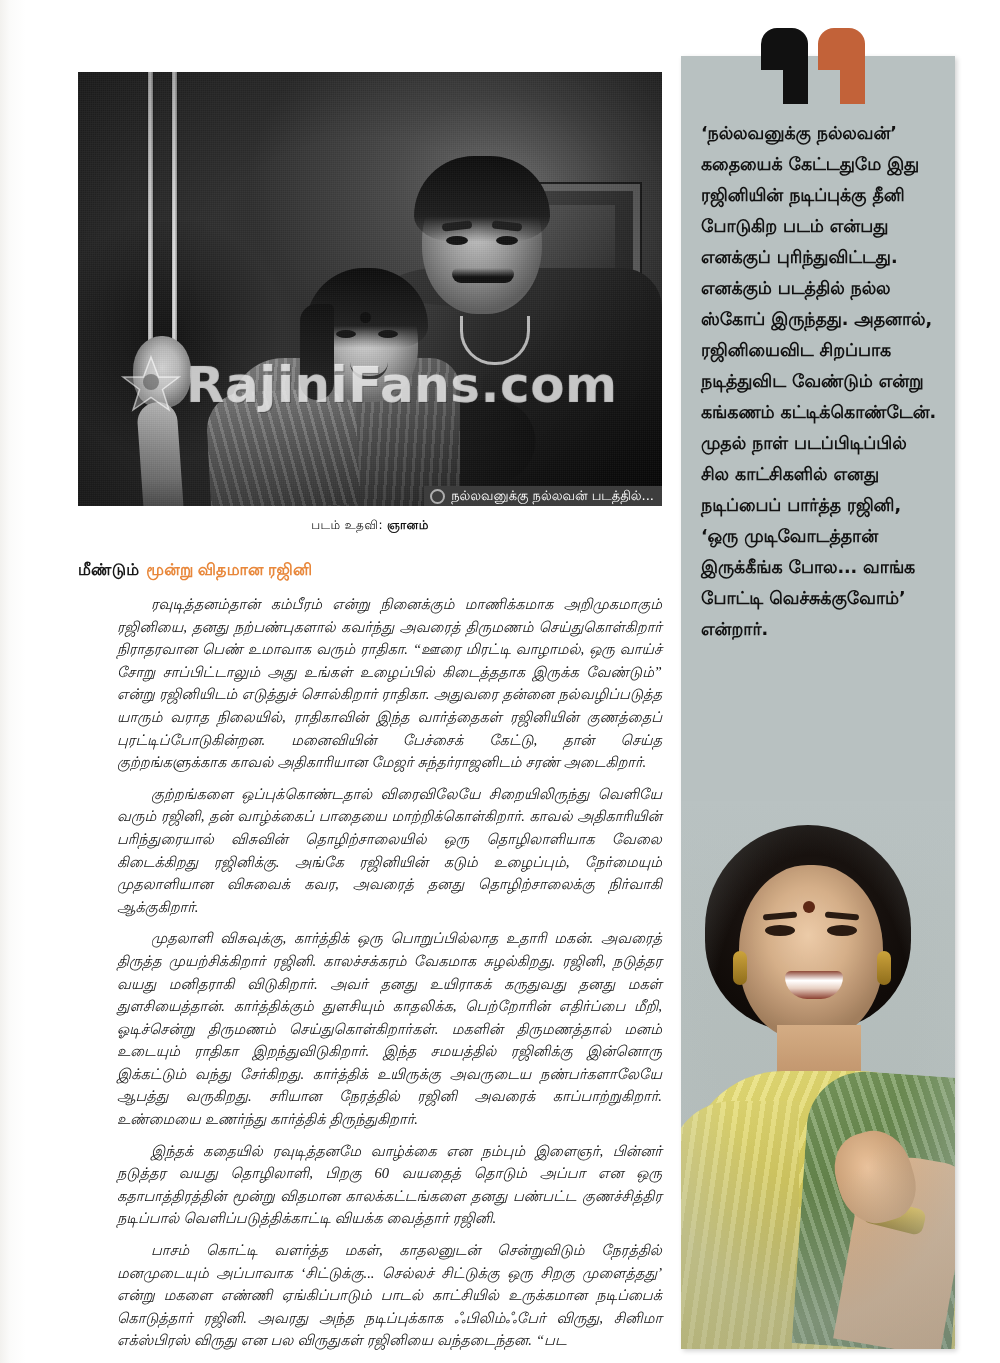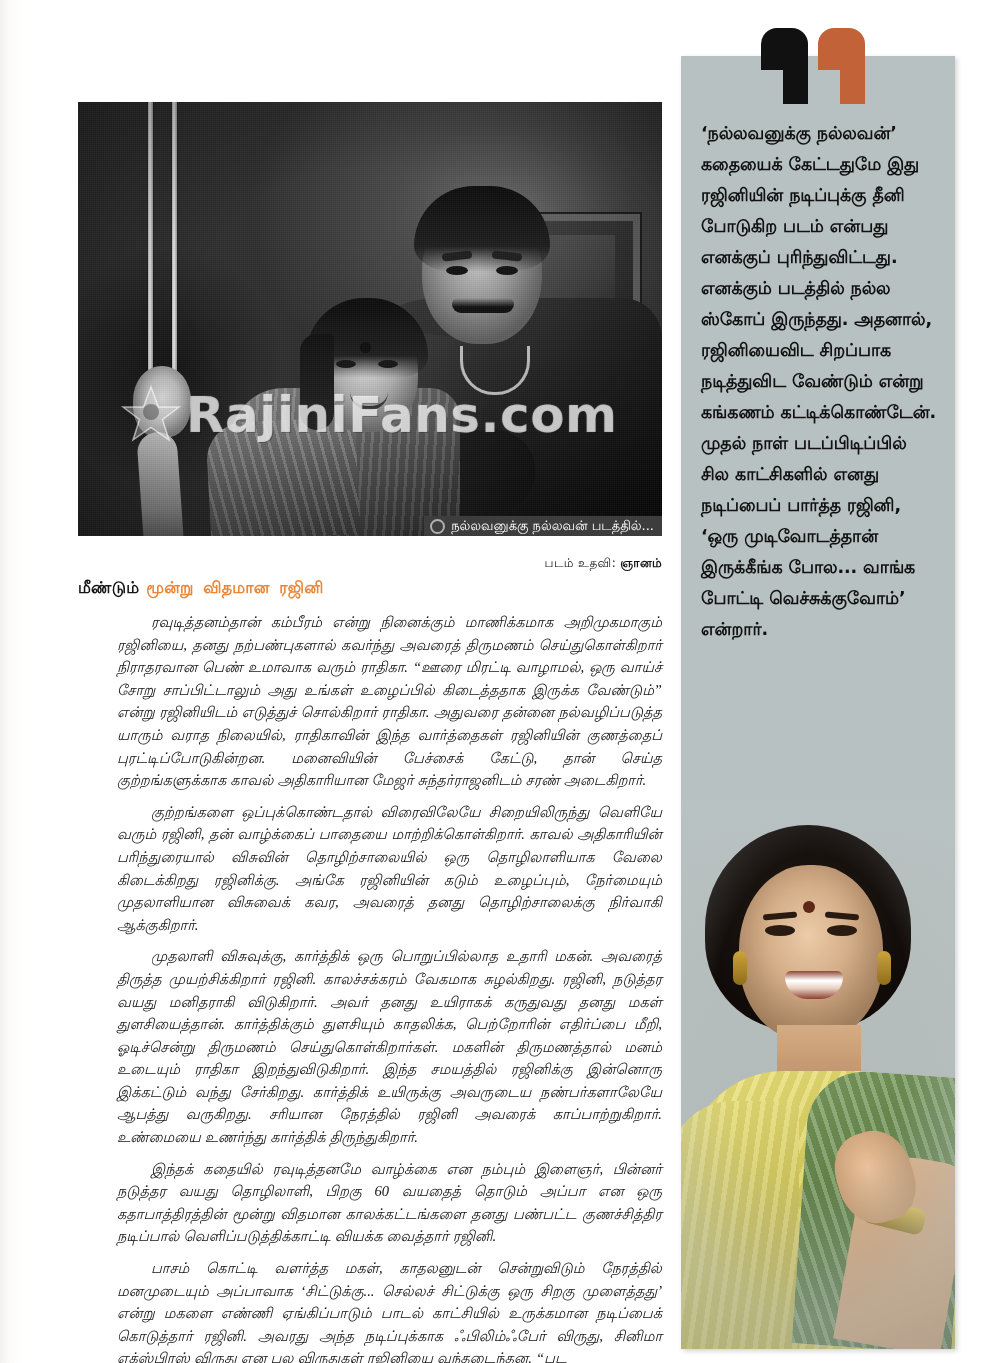--- a/index.html
+++ b/index.html
@@ -32,21 +32,20 @@
     width: 584px;
   }
 
   
   #hero-photo {
     position: relative;
     width: 584px;
     height: 434px;
     overflow: hidden;
     background: #2b2b2b;
-    margin-top: 30px;
   }
   .ph-layer { position: absolute; }
 
   
   #ph-wall {
     left: 0; top: 0; width: 584px; height: 434px;
     background:
       radial-gradient(ellipse 260px 200px at 74% 26%, #6d6d68 0%, #4c4c48 45%, #343430 100%),
       linear-gradient(to bottom, #55554f 0%, #3b3b36 55%, #23231f 100%);
   }
@@ -248,33 +247,33 @@
   }
   #photo-caption-text {
     font-family: "DejaVu Sans", sans-serif;
     font-size: 13px;
     color: #ffffff;
     white-space: nowrap;
   }
 
   
   #photo-credit {
-    margin-top: 20px;
-    text-align: right;
+    margin-top: 12px;
+    text-align: center;
     font-family: "DejaVu Sans", sans-serif;
     font-size: 12px;
     color: #111111;
     letter-spacing: .4px;
   }
   #photo-credit .credit-name { font-weight: 700; }
 
   
   #article-headline {
-    margin-top: 8px;
-    font-family: Liberation Mono, monospace;
+    margin-top: 28px;
+    font-family: Liberation Serif, serif;
     font-weight: 700;
     font-size: 16px;
     letter-spacing: .2px;
   }
   #headline-lead { color: #161616; }
   #headline-rest { color: #e8873a; margin-left: 7px; }
 
   
   #article-body { margin-top: 12px; margin-left: 39px; }
   .body-para {

